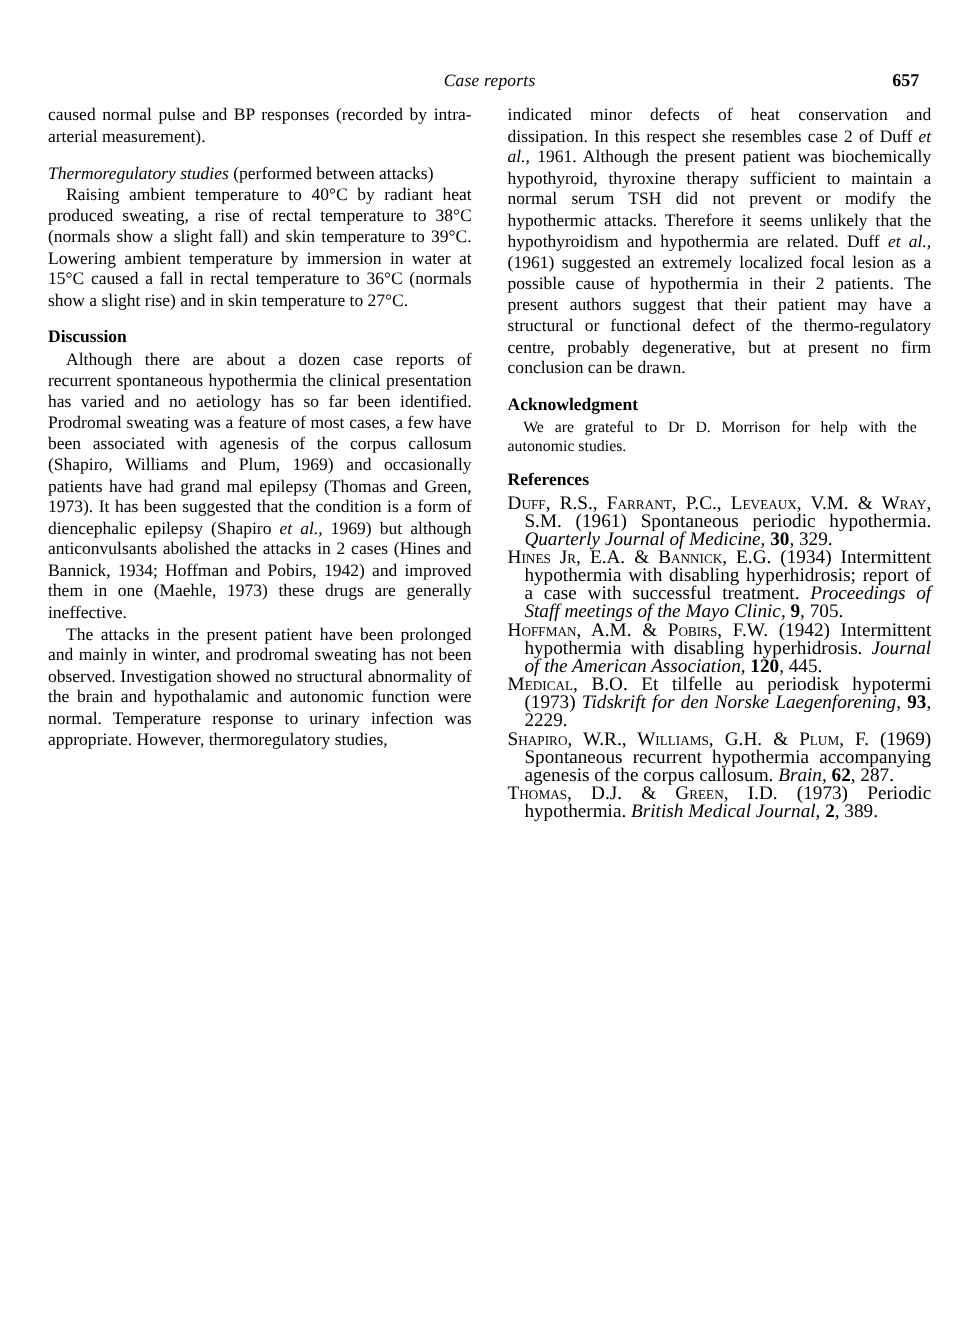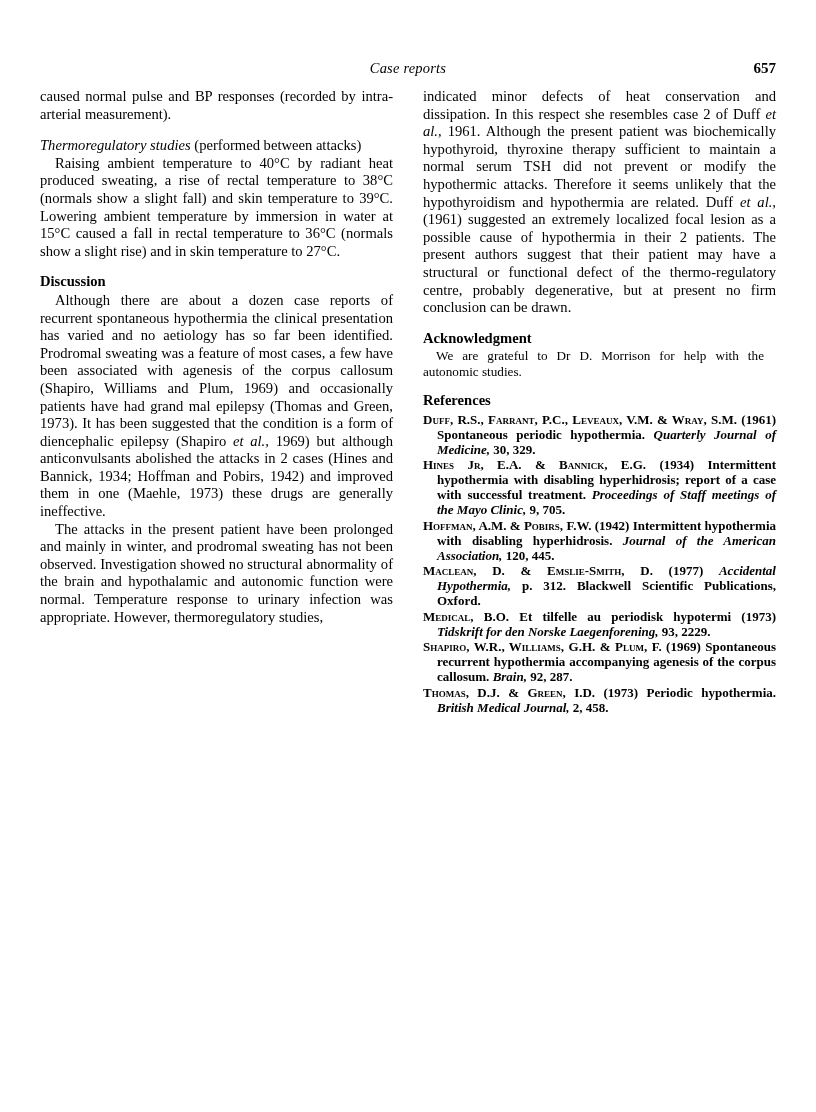--- a/index.html
+++ b/index.html
@@ -31,21 +31,21 @@
   .rh-title {
     position: absolute;
     left: 0; right: 0;
     text-align: center;
     font-style: italic;
     font-size: 14.5px;
     letter-spacing: 0.2px;
   }
   .rh-page {
     position: absolute;
-    right: 0;
+    right: 10px;
     top: 0;
     font-size: 15px;
     font-weight: bold;
   }
   .columns {
     position: absolute;
     left: 40px;
     top: 88px;
     width: 736px;
     display: flex;
@@ -82,27 +82,26 @@
     font-size: 13.2px;
     line-height: 15.4px;
     text-align: justify;
     margin: 1px 12px 0 0;
     text-indent: 13px;
   }
   .refs {
     margin-top: 2px;
   }
   .ref {
-    font-size: 13px;
+    font-size: 16px;
     line-height: 15.0px;
     text-align: justify;
     padding-left: 14px;
     text-indent: -14px;
     margin-bottom: 0.5px;
-    font-weight: bold;
   }
   .sc {
     font-variant: small-caps;
   }
   .it { font-style: italic; }
   .ref .it { font-style: italic; }
 </style>
 </head>
 <body>
 
@@ -144,33 +143,30 @@
         </div>
 
         <div class="ref">
           <span class="sc">Hines Jr, E.A. &amp; Bannick, E.G.</span><span> (1934) Intermittent hypothermia with disabling hyperhidrosis; report of a case with successful treatment. </span><span class="it">Proceedings of Staff meetings of the Mayo Clinic,</span><span> </span><b>9</b><span>, 705.</span>
         </div>
 
         <div class="ref">
           <span class="sc">Hoffman, A.M. &amp; Pobirs, F.W.</span><span> (1942) Intermittent hypothermia with disabling hyperhidrosis. </span><span class="it">Journal of the American Association,</span><span> </span><b>120</b><span>, 445.</span>
         </div>
 
-        <div class="ref">
-          <span class="sc">Maclean, D. &amp; Emslie-Smith, D.</span><span> (1977) </span><span class="it">Accidental Hypothermia,</span><span> p. 312. Blackwell Scientific Publications, Oxford.</span><b></b><span></span>
-        </div>
 
         <div class="ref">
           <span class="sc">Medical, B.O.</span><span> Et tilfelle au periodisk hypotermi (1973) </span><span class="it">Tidskrift for den Norske Laegenforening,</span><span> </span><b>93</b><span>, 2229.</span>
         </div>
 
         <div class="ref">
-          <span class="sc">Shapiro, W.R., Williams, G.H. &amp; Plum, F.</span><span> (1969) Spontaneous recurrent hypothermia accompanying agenesis of the corpus callosum. </span><span class="it">Brain,</span><span> </span><b>92</b><span>, 287.</span>
+          <span class="sc">Shapiro, W.R., Williams, G.H. &amp; Plum, F.</span><span> (1969) Spontaneous recurrent hypothermia accompanying agenesis of the corpus callosum. </span><span class="it">Brain,</span><span> </span><b>62</b><span>, 287.</span>
         </div>
 
         <div class="ref">
-          <span class="sc">Thomas, D.J. &amp; Green, I.D.</span><span> (1973) Periodic hypothermia. </span><span class="it">British Medical Journal,</span><span> </span><b>2</b><span>, 458.</span>
+          <span class="sc">Thomas, D.J. &amp; Green, I.D.</span><span> (1973) Periodic hypothermia. </span><span class="it">British Medical Journal,</span><span> </span><b>2</b><span>, 389.</span>
         </div>
 
       </div>
     </div>
 
   </div>
 </div>
 
 </body></html>

